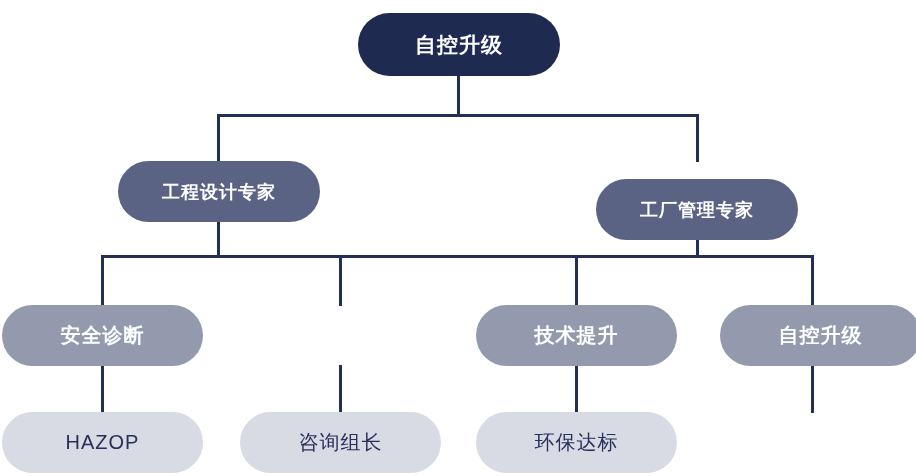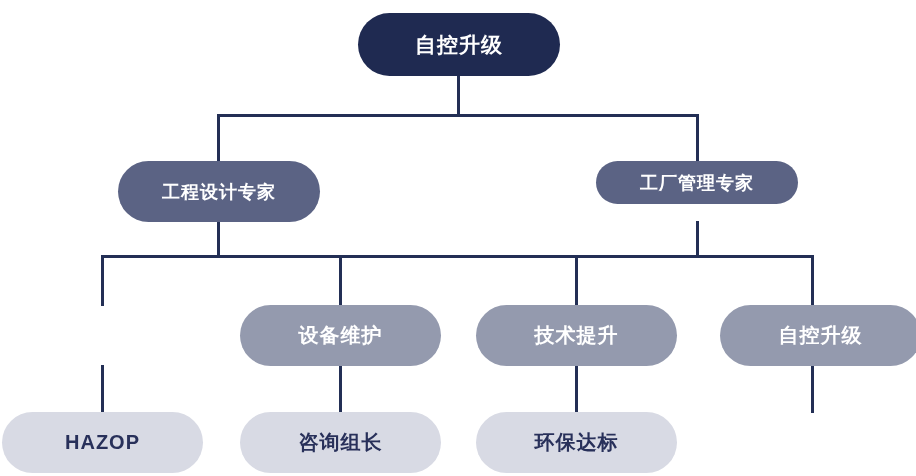--- a/index.html
+++ b/index.html
@@ -40,21 +40,21 @@
   .node.l3 {
     background: var(--level3, #949aae);
     color: var(--text_light, #ffffff);
     font-size: 20px;
     font-weight: bold;
   }
   .node.l4 {
     background: var(--level4, #d8dae4);
     color: var(--text_dark, #28305a);
     font-size: 20px;
-    font-weight: bold;
+    font-weight: normal;
   }
   .line {
     position: absolute;
     background: var(--line, #232f55);
   }
 </style>
 </head>
 <body>
 
 <div class="canvas">
@@ -74,23 +74,23 @@
   <div class="line" style="left:811px; top:255px; width:3px; height:51px;"></div>
 
   <div class="line" style="left:101px; top:365px; width:3px; height:48px;"></div>
   <div class="line" style="left:339px; top:365px; width:3px; height:48px;"></div>
   <div class="line" style="left:575px; top:365px; width:3px; height:48px;"></div>
   <div class="line" style="left:811px; top:365px; width:3px; height:48px;"></div>
 
   <div class="node l1" style="left:358px; top:13px; width:202px; height:63px;">自控升级</div>
 
   <div class="node l2" style="left:118px; top:161px; width:202px; height:61px;">工程设计专家</div>
-  <div class="node l2" style="left:596px; top:161px; width:202px; height:43px;">工厂管理专家</div>
+  <div class="node l2" style="left:596px; top:179px; width:202px; height:61px;">工厂管理专家</div>
 
-  <div class="node l3" style="left:240px; top:305px; width:201px; height:61px;">设备维护</div>
+  <div class="node l3" style="left:2px; top:305px; width:201px; height:61px;">安全诊断</div>
   <div class="node l3" style="left:476px; top:305px; width:201px; height:61px;text-align:right;">技术提升</div>
   <div class="node l3" style="left:720px; top:305px; width:201px; height:61px;">自控升级</div>
 
   <div class="node l4" style="left:2px; top:412px; width:201px; height:61px;">HAZOP</div>
   <div class="node l4" style="left:240px; top:412px; width:201px; height:61px;">咨询组长</div>
   <div class="node l4" style="left:476px; top:412px; width:201px; height:61px;">环保达标</div>
 
 </div>
 
 </body></html>

